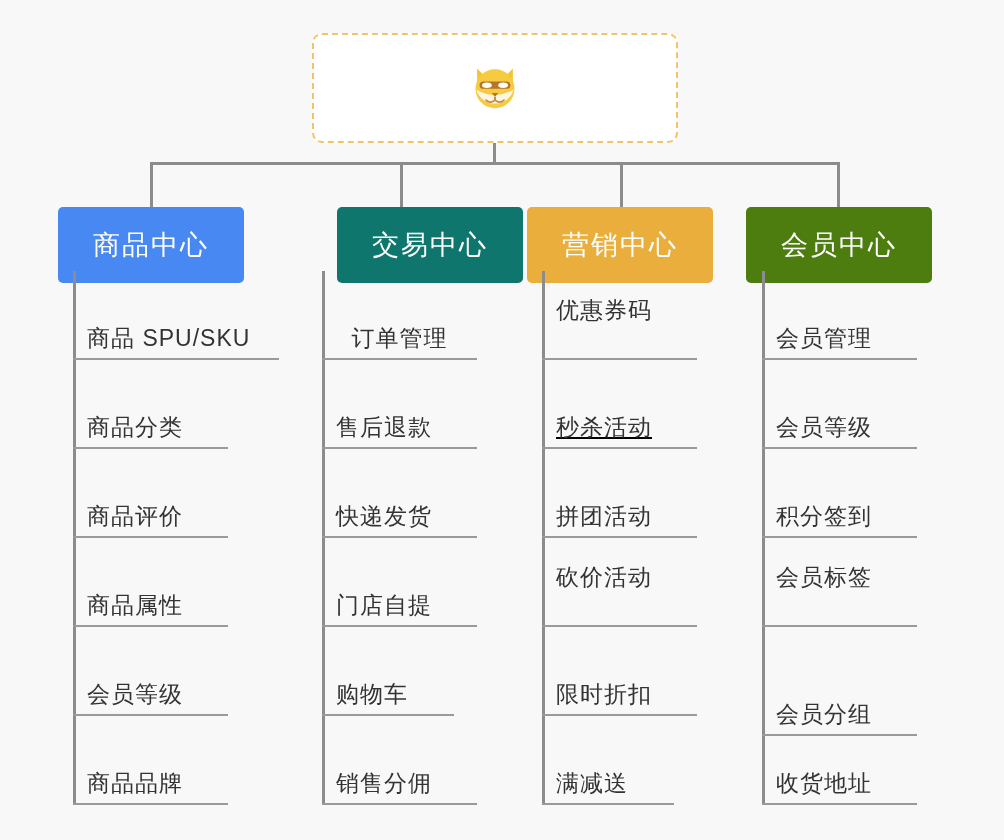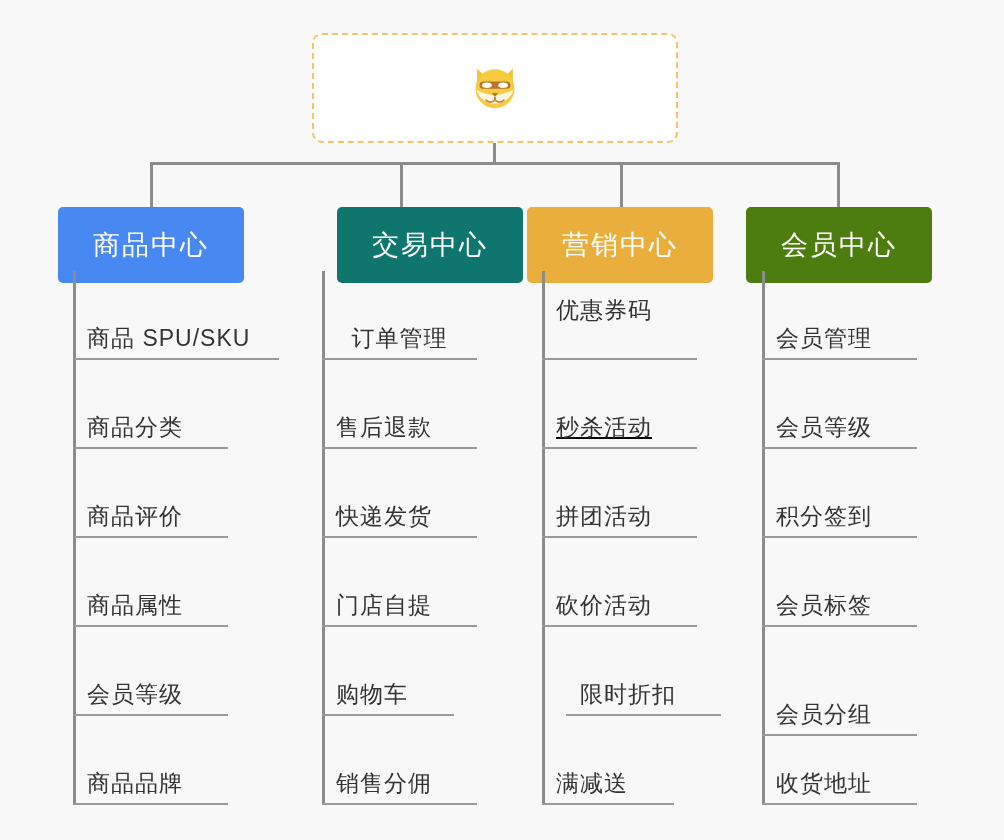--- a/index.html
+++ b/index.html
@@ -198,43 +198,43 @@
     <div class="trunk" style="height:534px;"></div>
     <div class="leaf" style="top:0px;   width:155px;align-items:center;">
         <span class="leaf-label">优惠券码</span>
       </div>
     <div class="leaf" style="top:89px;  width:155px;text-decoration:underline;">
         <span class="leaf-label">秒杀活动</span>
       </div>
     <div class="leaf" style="top:178px; width:155px;">
         <span class="leaf-label">拼团活动</span>
       </div>
-    <div class="leaf" style="top:267px; width:155px;">
+    <div class="leaf" style="top:267px; width:155px;align-items:center;">
         <span class="leaf-label">砍价活动</span>
       </div>
-    <div class="leaf" style="top:356px; width:155px;margin-left:24px;">
+    <div class="leaf" style="top:356px; width:155px;">
         <span class="leaf-label">限时折扣</span>
       </div>
     <div class="leaf" style="top:445px; width:132px;">
         <span class="leaf-label">满减送</span>
       </div>
   </div>
 
   <div class="branch" style="left:762px;">
     <div class="trunk" style="height:534px;"></div>
     <div class="leaf" style="top:0px;   width:155px;">
         <span class="leaf-label">会员管理</span>
       </div>
     <div class="leaf" style="top:89px;  width:155px;">
         <span class="leaf-label">会员等级</span>
       </div>
     <div class="leaf" style="top:178px; width:155px;">
         <span class="leaf-label">积分签到</span>
       </div>
-    <div class="leaf" style="top:267px; width:155px;">
+    <div class="leaf" style="top:267px; width:155px;align-items:center;">
         <span class="leaf-label">会员标签</span>
       </div>
     <div class="leaf" style="top:376px; width:155px;">
         <span class="leaf-label">会员分组</span>
       </div>
     <div class="leaf" style="top:445px; width:155px;">
         <span class="leaf-label">收货地址</span>
       </div>
   </div>
 

